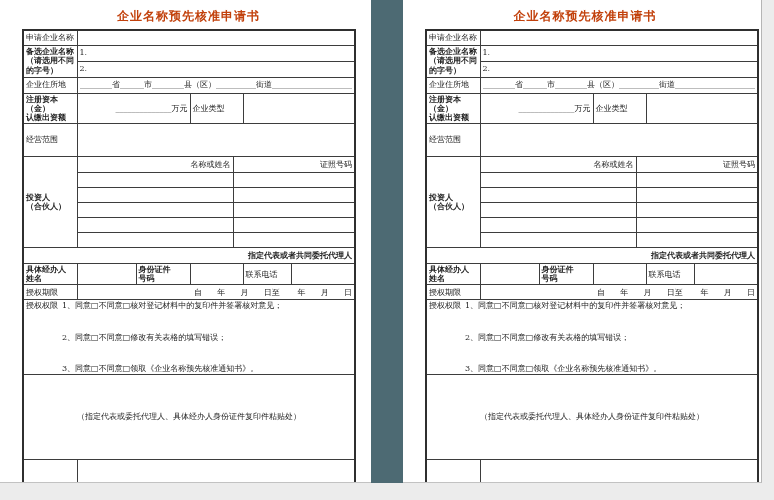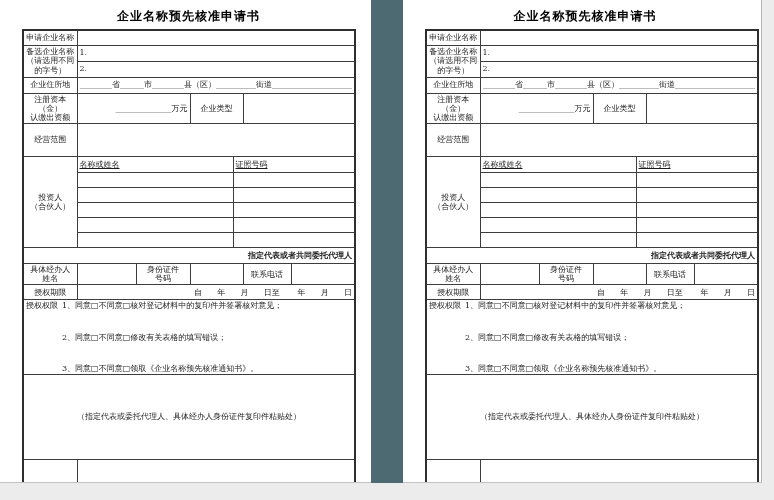--- a/index.html
+++ b/index.html
@@ -6,40 +6,40 @@
   body { font-family: "DejaVu Serif", "DejaVu Sans", serif; }
   .scene { position:relative; width:774px; height:500px; background:#ececec; overflow:hidden; }
   .gap-teal { position:absolute; top:0; height:483px; left:371px; width:32px; background:#4d6a73; }
   .page { position:absolute; top:0; height:483px; background:#ffffff; overflow:hidden;
           border-bottom:1px solid #c2c2c2; }
   .page-1 { left:0; width:371px; }
   .page-2 { left:403px; width:359px; border-right:1px solid #b5b5b5; }
 
   .form { padding:0 16px 0 22px; }
   .form-title { text-align:center; font-weight:bold; font-size:12px; letter-spacing:1px;
-                color:#000000; padding:8px 0 4px 0; }
+                color:#c2410c; padding:8px 0 4px 0; }
   table.grid { border-collapse:collapse; table-layout:fixed; width:100%;
                border:2px solid #2f2f2f; }
   table.grid td { border:1px solid #3d3d3d; font-size:8px; line-height:1.15; color:#1c1c1c;
                   padding:1px 2px; overflow:hidden; vertical-align:middle; }
-  td.lbl { text-align:center; }
-  .pre-line { white-space:pre-line; }
+  td.lbl { }
+  .pre-line { white-space:pre-line;font-weight:bold; }
   .pre-space { white-space:pre; }
   tr.h15 { height:15px; } tr.h16 { height:16px; } tr.h20 { height:20px;padding-left:36px; }
   tr.h33 { height:33px; } tr.h36 { height:36px; } tr.h85 { height:85px;padding-left:21px; } tr.h68 { height:68px; }
   td.sec { text-align:right; font-weight:bold; font-size:9px; }
   td.opt { padding-left:6px; }
   td.fill { padding-left:8px;text-align:right; }
   td.auth { vertical-align:top; padding:3px 4px; line-height:1.5; }
   .auth-indent { margin-left:36px;margin-top:22px; }
   .auth-label { margin-right:4px; }
   td.paste { text-align:center; }
   td.sigcell { position:relative; }
   .sigdate { position:absolute; right:41px; bottom:9px; white-space:pre; }
-  td.hdr { text-align:left;text-decoration:underline; }
+  td.hdr { text-align:right; }
 </style>
 </head>
 <body>
 
 <div class="scene">
   <div class="gap-teal"></div>
   <div class="page page-1 page-slot">
   <div class="form">
     <div class="form-title">企业名称预先核准申请书</div>
     <table class="grid">

